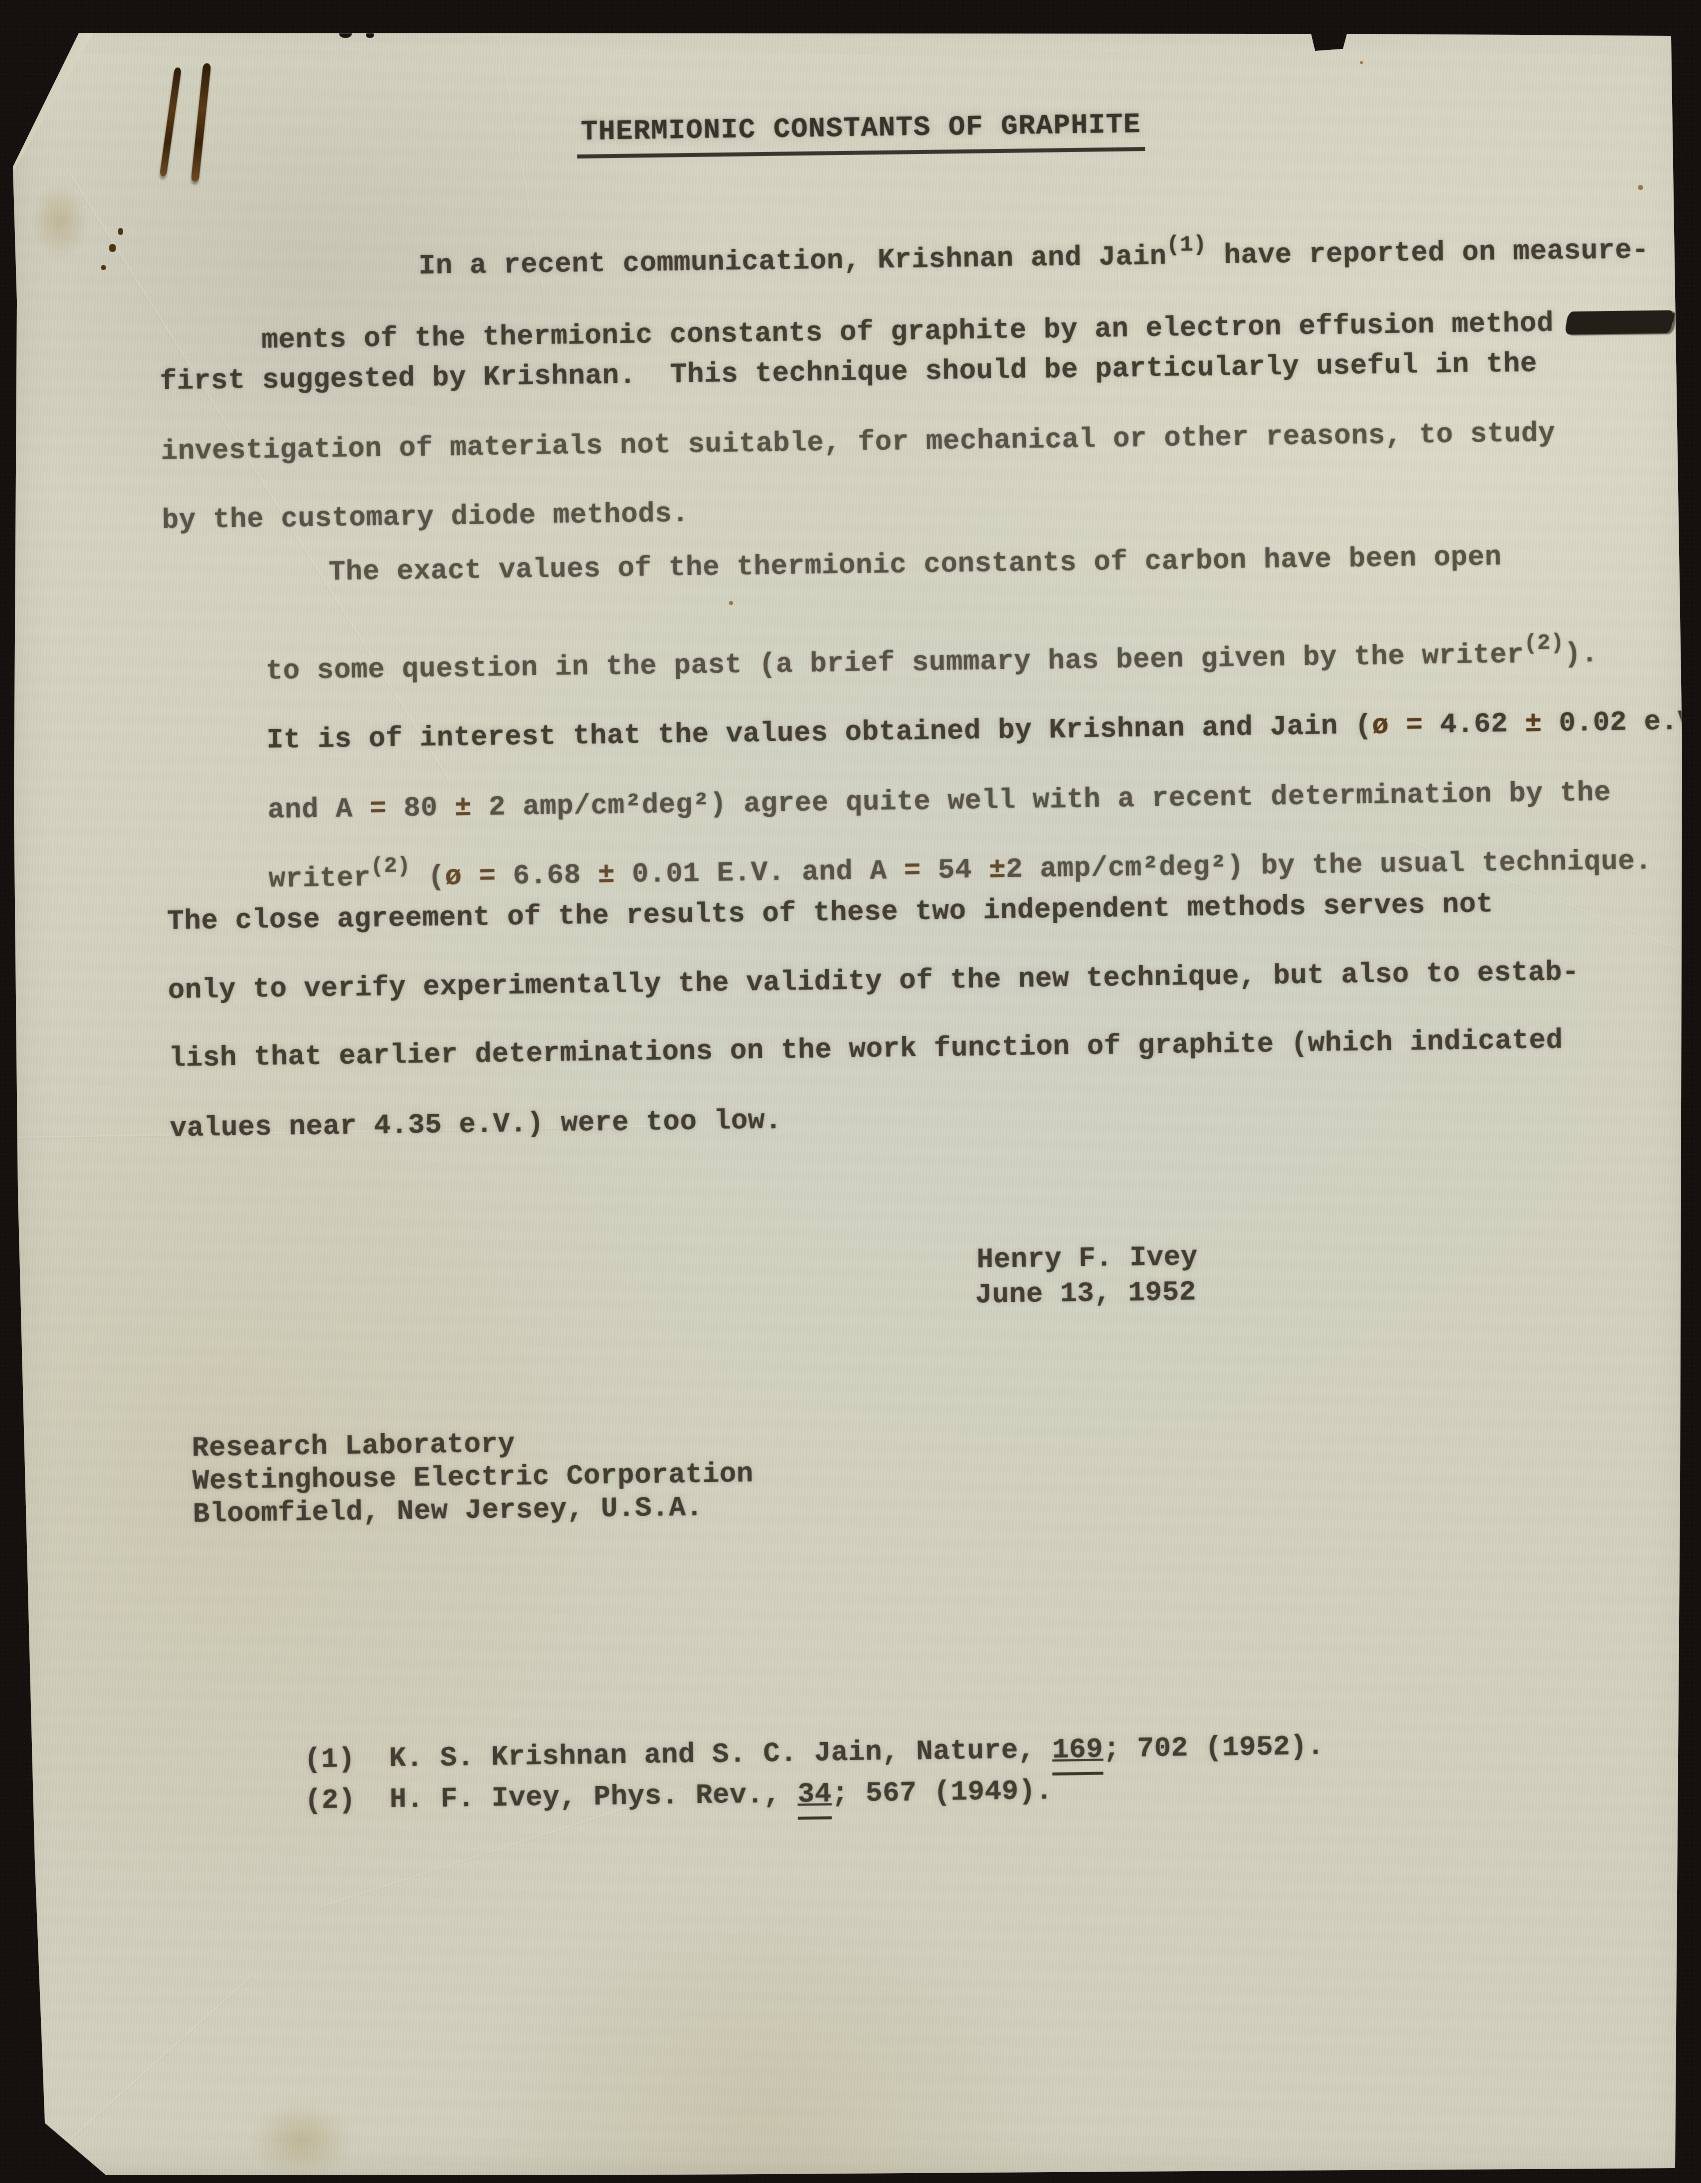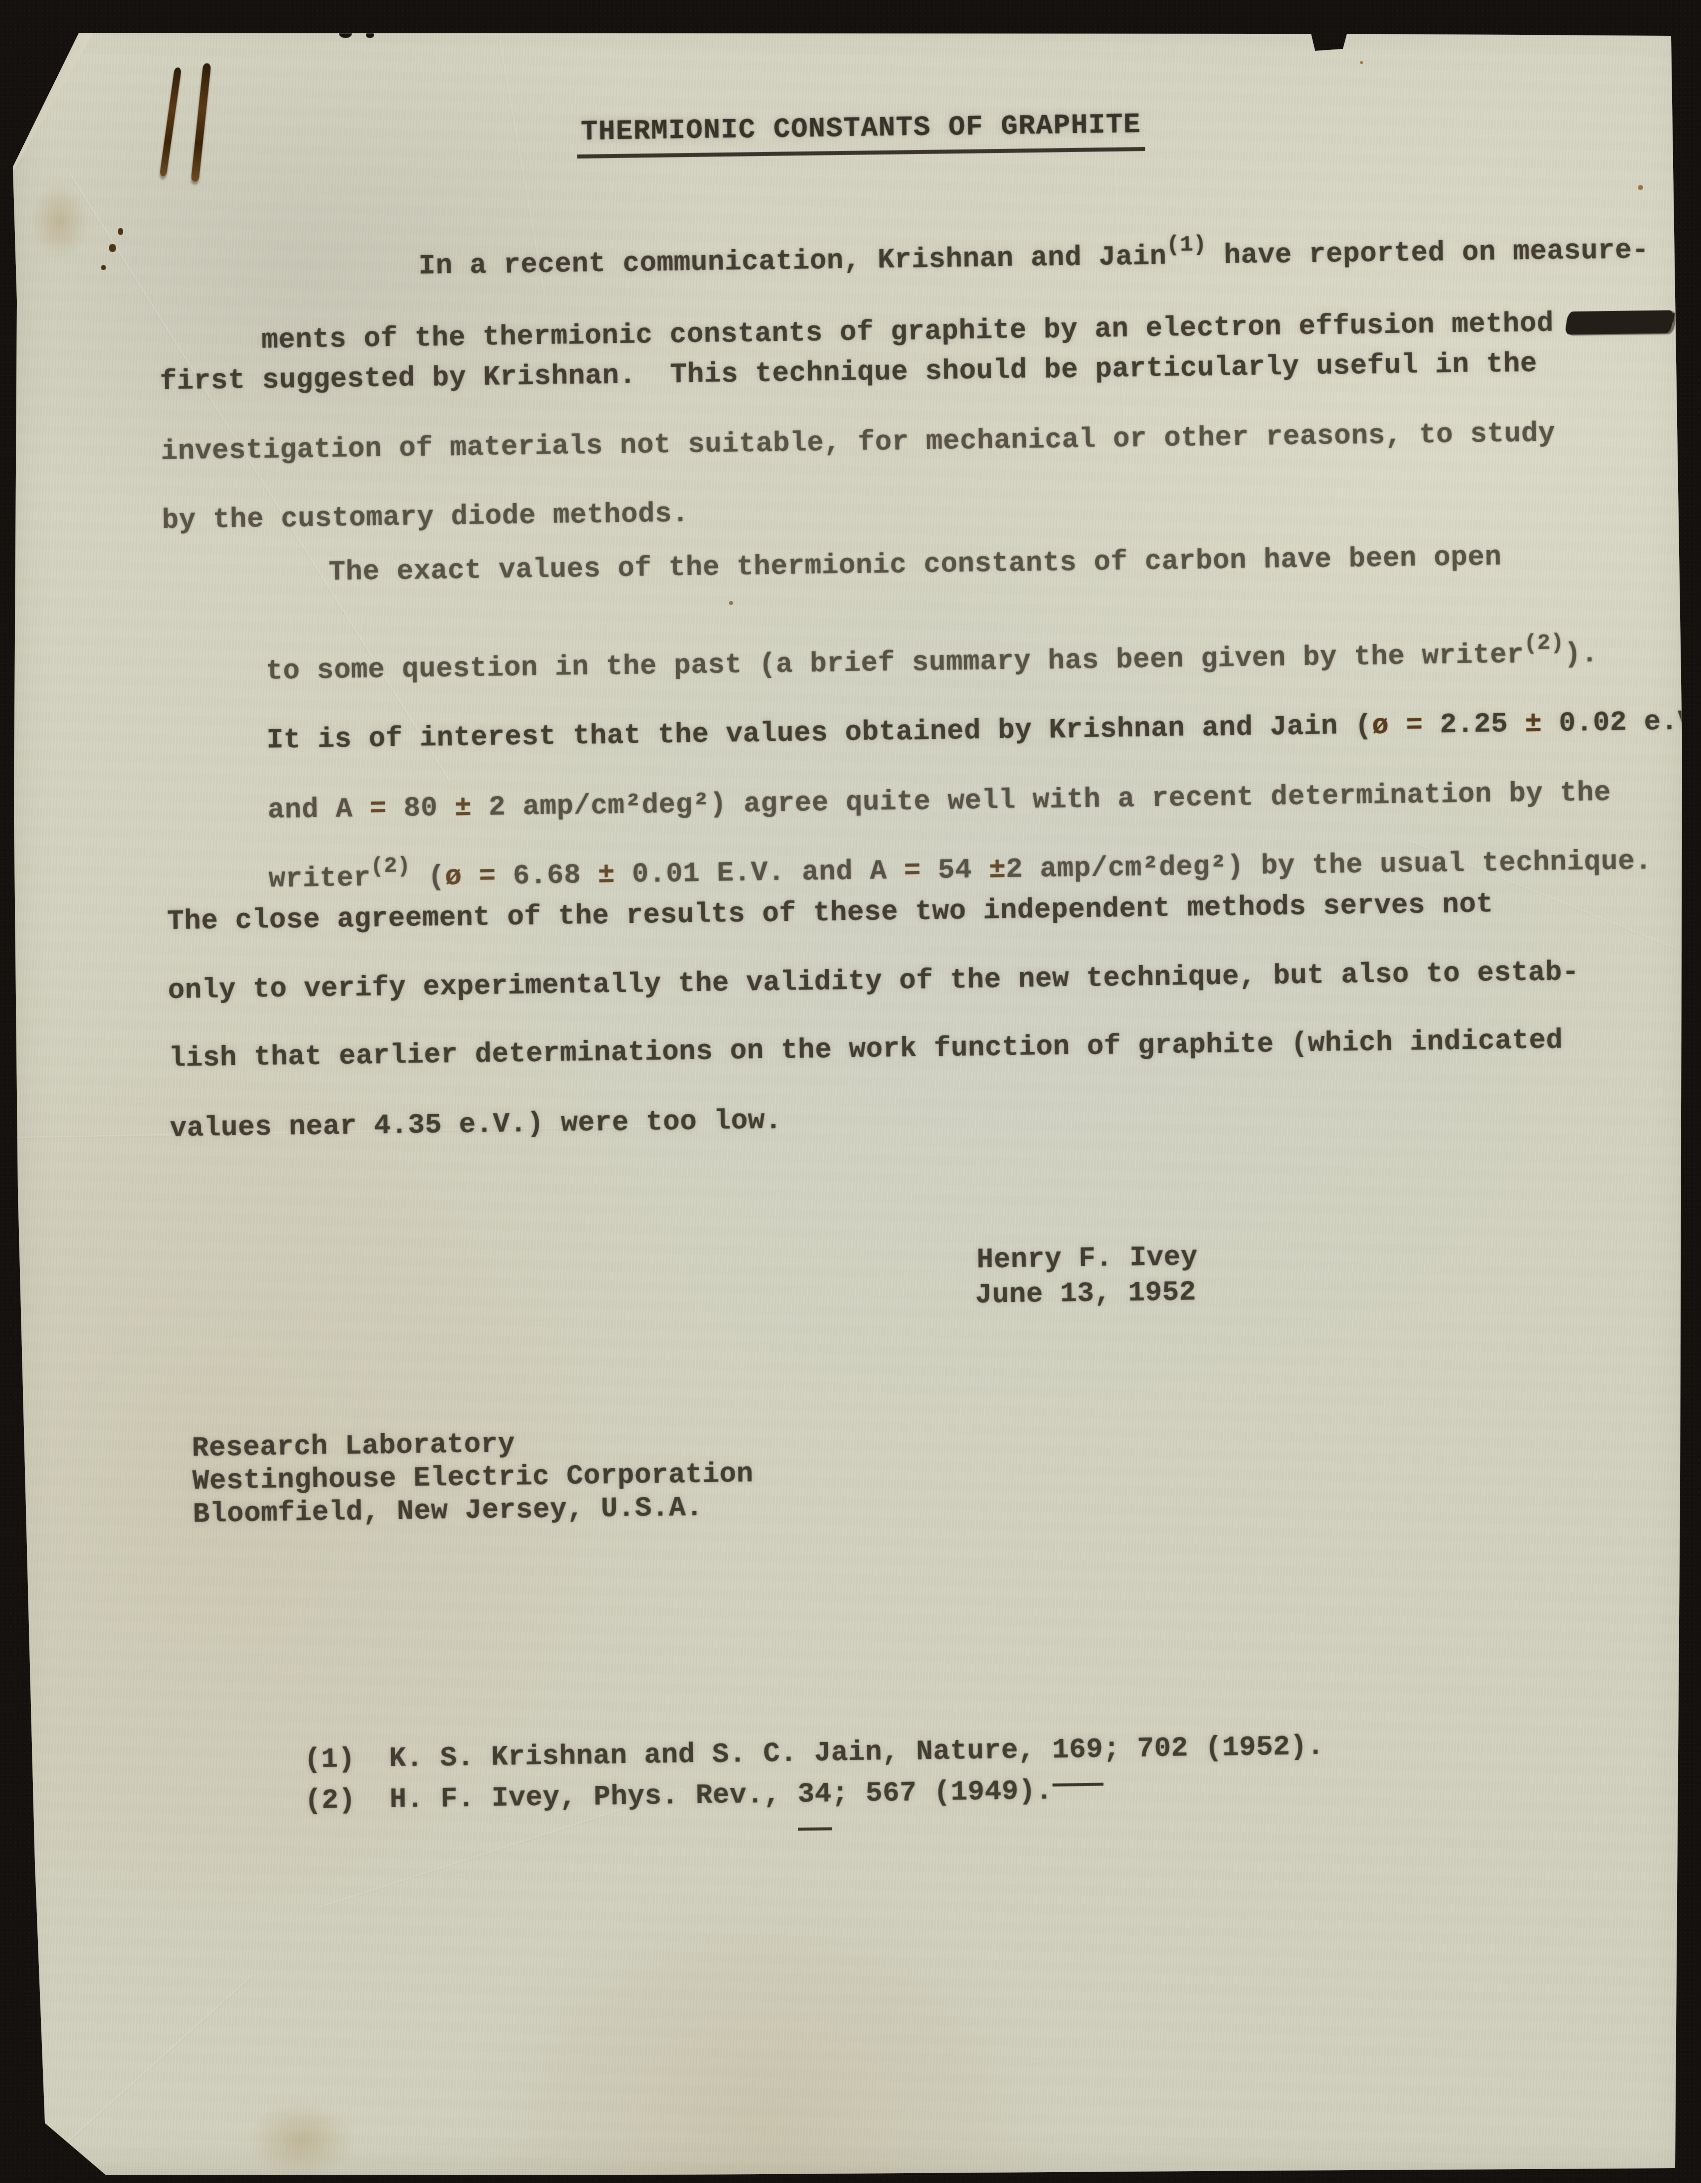--- a/index.html
+++ b/index.html
@@ -43,21 +43,21 @@
     text-shadow:0 0 1.5px rgba(50,44,36,0.65),0 0 8px rgba(50,44,36,0.15);
   }
   .bl{
     position:absolute;font-size:28px;font-weight:700;line-height:1;
     color:#433c32;letter-spacing:0.2px;white-space:pre;
     text-shadow:0 0 1.5px rgba(62,54,44,0.55),0 0 7px rgba(62,54,44,0.12);
   }
   .faint{color:#4b443a;opacity:0.9;text-shadow:0 0 2px rgba(70,62,50,0.5);}
   .sup{position:relative;top:-13px;font-size:22px;}
   .sym{color:#5a3b1b;text-shadow:0 0 1px rgba(92,62,30,0.6);}
-  .vol{border-bottom:3.5px solid #3c352b;padding-bottom:18px;}
+  .vol{border-bottom:3.5px solid #3c352b;padding-bottom:7px;text-decoration:underline;}
   .scribble{
     display:inline-block;width:106px;height:23px;margin-left:13px;
     background:#241e18;border-radius:5px/8px;position:relative;top:4px;
     transform:skewX(-10deg);
     box-shadow:8px -4px 0 -7px #241e18,-6px 4.5px 0 -8px #241e18,3px 1px 1px rgba(36,30,24,0.6);
   }
   .corner-fold{
     position:absolute;left:11px;top:26px;width:91px;height:148px;
     background:linear-gradient(115deg,#bcbaa7,#dcdac7 60%,#cfcdba);
     clip-path:polygon(0 2%, 92% 0, 0 98%);
@@ -117,21 +117,21 @@
     </div>
     <div class="bl" style="left:158px;top:364px;">first suggested by Krishnan.  This technique should be particularly useful in the</div>
     <div class="bl faint" style="left:158px;top:434px;">investigation of materials not suitable, for mechanical or other reasons, to study</div>
     <div class="bl faint" style="left:158px;top:503px;">by the customary diode methods.</div>
 
     <div class="bl faint" style="left:324px;top:557px;">The exact values of the thermionic constants of carbon have been open</div>
     <div class="bl faint" style="left:158px;top:627px;">
       <span>to some question in the past (a brief summary has been given by the writer</span><span class="sup">(2)</span><span>).</span>
     </div>
     <div class="bl" style="left:158px;top:696px;">
-      <span>It is of interest that the values obtained by Krishnan and Jain (</span><span class="sym">ø</span><span class="sym"> = </span><span>2.25</span><span class="sym"> ± </span><span>0.02 e.V.</span>
+      <span>It is of interest that the values obtained by Krishnan and Jain (</span><span class="sym">ø</span><span class="sym"> = </span><span>4.62</span><span class="sym"> ± </span><span>0.02 e.V.</span>
     </div>
     <div class="bl faint" style="left:158px;top:766px;">
       <span>and A</span><span class="sym"> = </span><span>80</span><span class="sym"> ± </span><span>2 amp/cm²deg²) agree quite well with a recent determination by the</span>
     </div>
     <div class="bl faint" style="left:158px;top:835px;">
       <span>writer</span><span class="sup">(2)</span><span> (</span><span class="sym">ø</span><span class="sym"> = </span><span>6.68</span><span class="sym"> ± </span><span>0.01 E.V. and A</span><span class="sym"> = </span><span>54</span><span class="sym"> ±</span><span>2 amp/cm²deg²) by the usual technique.</span>
     </div>
     <div class="bl" style="left:158px;top:904px;">The close agreement of the results of these two independent methods serves not</div>
     <div class="bl" style="left:158px;top:973px;">only to verify experimentally the validity of the new technique, but also to estab-</div>
     <div class="bl" style="left:158px;top:1041px;">lish that earlier determinations on the work function of graphite (which indicated</div>

